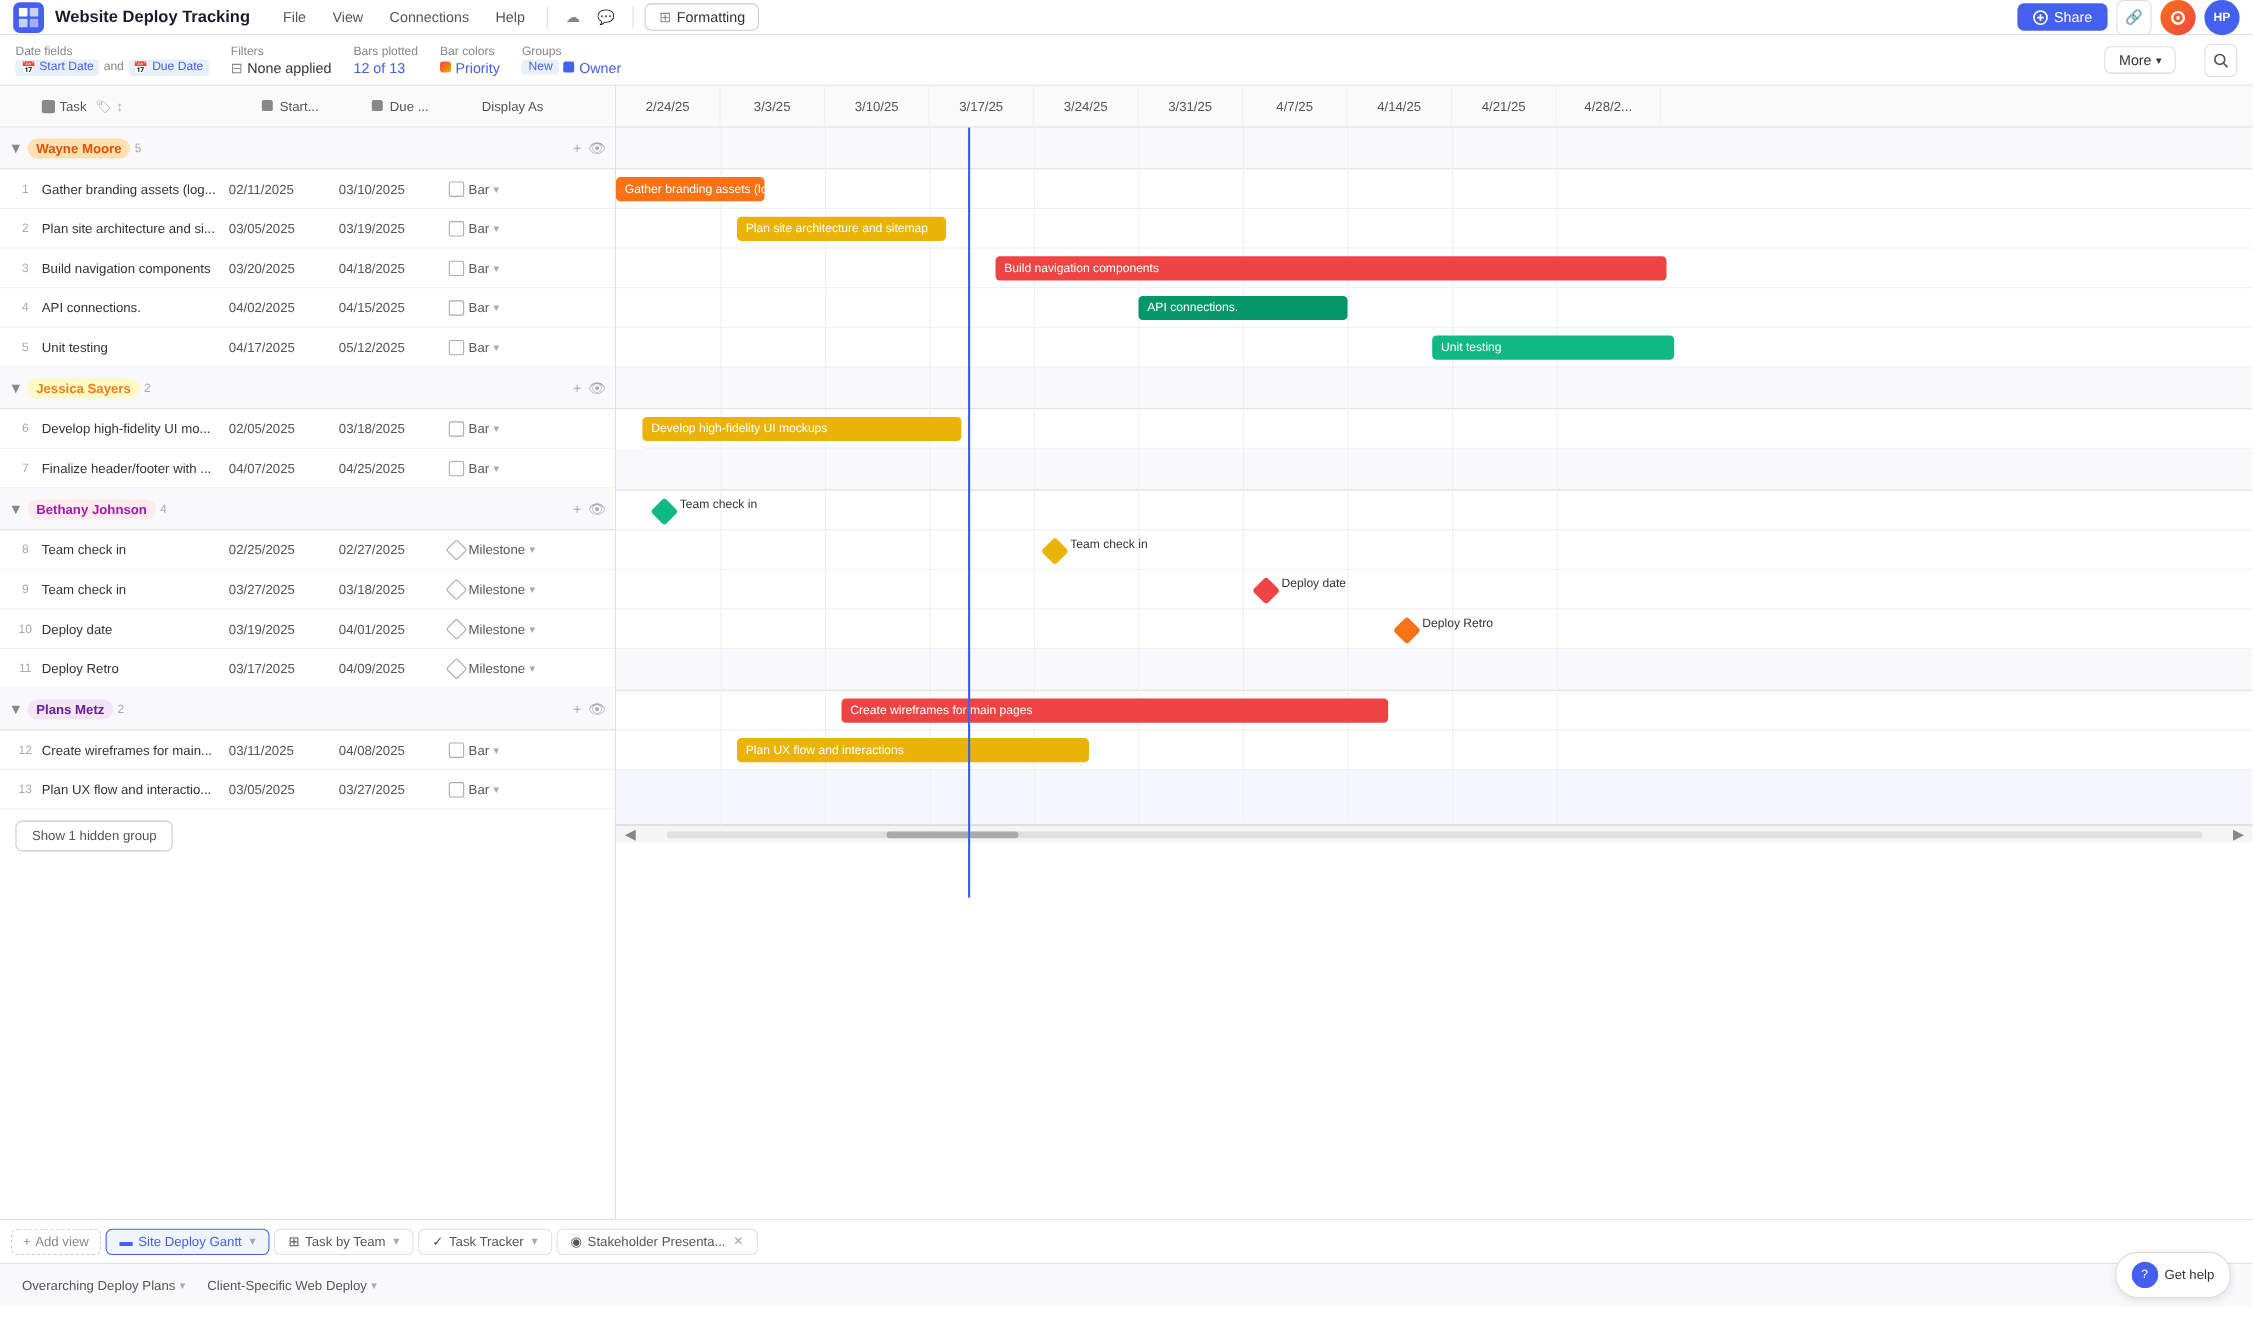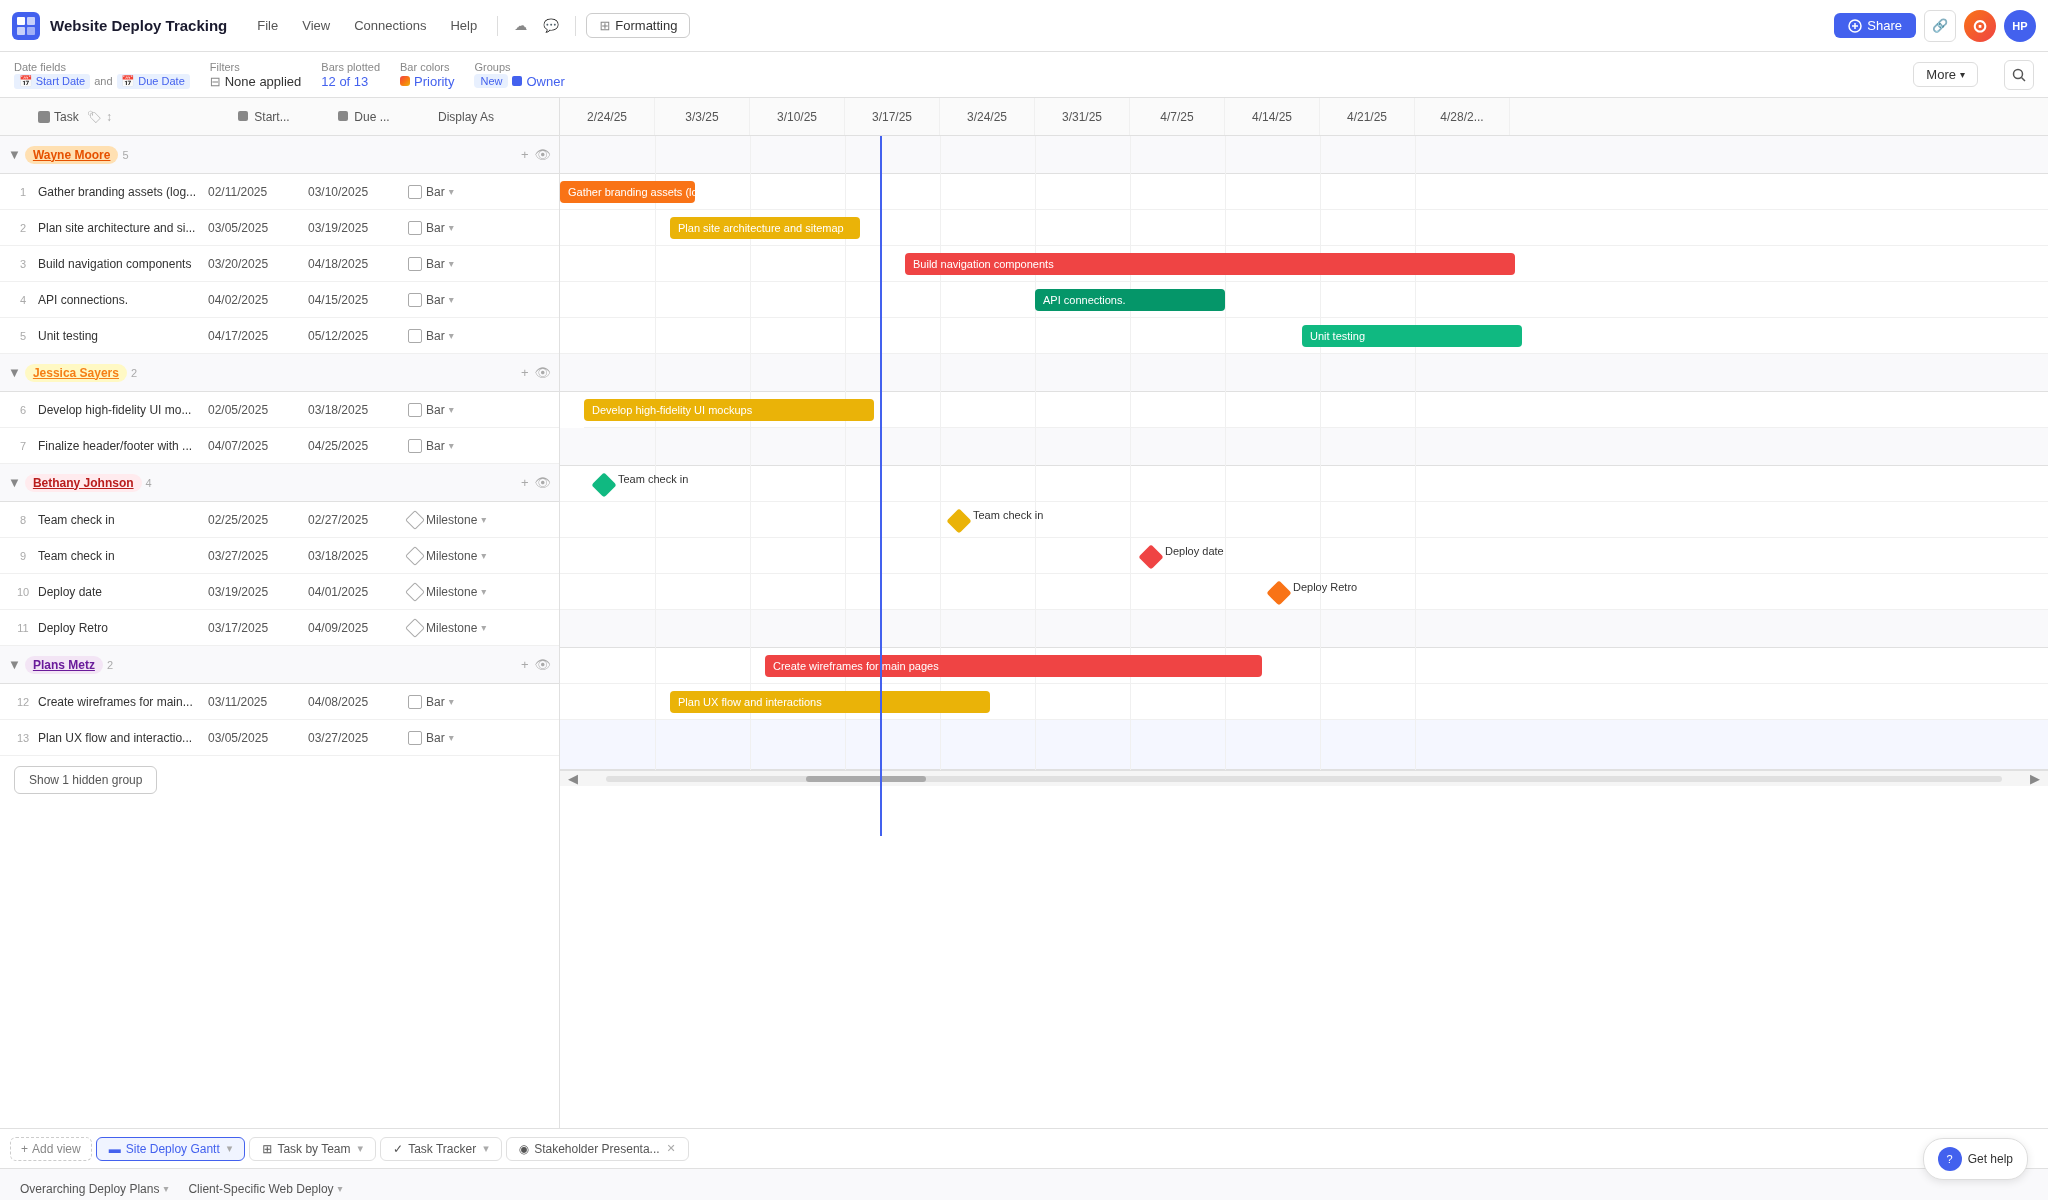--- a/index.html
+++ b/index.html
@@ -1,19 +1,19 @@
 <!DOCTYPE html>
 <html><head>
   <meta charset="utf-8">
   <style>
     * { box-sizing: border-box; margin: 0; padding: 0; }
     body { font-family: -apple-system, BlinkMacSystemFont, 'Segoe UI', sans-serif; font-size: 13px; background: #fff; overflow: hidden; width: 2048px; height: 1200px; }
 
     
-    .top-bar { display: flex; align-items: center; height: 52px; padding: 14px 12px; border-bottom: 1px solid #e0e0e0; background: #fff; }
+    .top-bar { display: flex; align-items: center; height: 32px; padding: 14px 12px; border-bottom: 1px solid #e0e0e0; background: #fff; }
     .app-logo { width: 28px; height: 28px; background: #4361ee; border-radius: 6px; display: flex; align-items: center; justify-content: center; margin-right: 10px; flex-shrink: 0; }
     .app-logo svg { width: 18px; height: 18px; }
     .page-title { font-size: 15px; font-weight: 600; color: #1a1a2e; margin-right: 20px; }
     .top-nav { display: flex; align-items: center; gap: 4px; flex: 1; }
     .top-nav-item { padding: 4px 10px; border-radius: 5px; cursor: pointer; color: #555; font-size: 13px; }
     .nav-divider { width: 1px; height: 20px; background: #ddd; margin: 0 6px; }
     .cloud-icon, .chat-icon { color: #888; cursor: pointer; padding: 4px 6px; }
     .formatting-btn { display: flex; align-items: center; gap: 5px; padding: 4px 12px; border: 1px solid #ccc; border-radius: 6px; cursor: pointer; color: #333; font-size: 13px; background: #fff; }
     .top-right { display: flex; align-items: center; gap: 8px; margin-left: auto; }
     .share-btn { display: flex; align-items: center; gap: 5px; padding: 5px 14px; background: #4361ee; color: #fff; border: none; border-radius: 6px; font-size: 13px; cursor: pointer; font-weight: 500; }
@@ -34,24 +34,24 @@
     .left-panel { width: 560px; flex-shrink: 0; border-right: 1px solid #e0e0e0; overflow-y: auto; overflow-x: hidden; }
     .col-headers { display: flex; align-items: center; height: 38px; border-bottom: 1px solid #e0e0e0; background: #fafafa; padding: 0 8px; font-size: 12px; color: #555; font-weight: 500; }
     .col-task { flex: 0 0 200px; display: flex; align-items: center; gap: 4px; }
     .col-start { flex: 0 0 100px; }
     .col-due { flex: 0 0 100px; }
     .col-display { flex: 1; }
     .col-num { width: 30px; flex-shrink: 0; text-align: center; color: #aaa; font-size: 11px; }
 
     .group-row { display: flex; align-items: center; height: 38px; border-bottom: 1px solid #e0e0e0; padding: 0 8px; background: #f9f9fb; }
     .group-chevron { color: #888; margin-right: 4px; cursor: pointer; }
-    .group-tag { padding: 2px 8px; border-radius: 12px; font-size: 12px; font-weight: 600; text-decoration: underline; }
+    .group-tag { padding: 2px 8px; border-radius: 12px; font-size: 12px; font-weight: 600; }
     .group-tag.wayne { background: #ffe0b2; color: #e65100; }
     .group-tag.jessica { background: #fff9c4; color: #f57f17; }
-    .group-tag.bethany { background: #ffebee; color: #b91c1c; }
+    .group-tag.bethany { background: #ffebee; color: #a21caf; }
     .group-tag.meghan { background: #f3e5f5; color: #6a1b9a; }
     .group-count { font-size: 11px; color: #aaa; margin-left: 4px; }
     .group-actions { margin-left: auto; display: flex; gap: 6px; color: #aaa; cursor: pointer; }
 
     .task-row { display: flex; align-items: center; height: 36px; border-bottom: 1px solid #f0f0f0; padding: 0 8px; }
     .task-num { width: 30px; flex-shrink: 0; text-align: center; color: #aaa; font-size: 11px; }
     .task-name { flex: 0 0 170px; font-size: 12px; color: #333; white-space: nowrap; overflow: hidden; text-overflow: ellipsis; }
     .task-date { flex: 0 0 100px; font-size: 12px; color: #555; }
     .task-type { flex: 1; display: flex; align-items: center; gap: 4px; font-size: 12px; color: #555; }
     .bar-type-icon { width: 14px; height: 14px; border: 1.5px solid #aaa; border-radius: 2px; }

